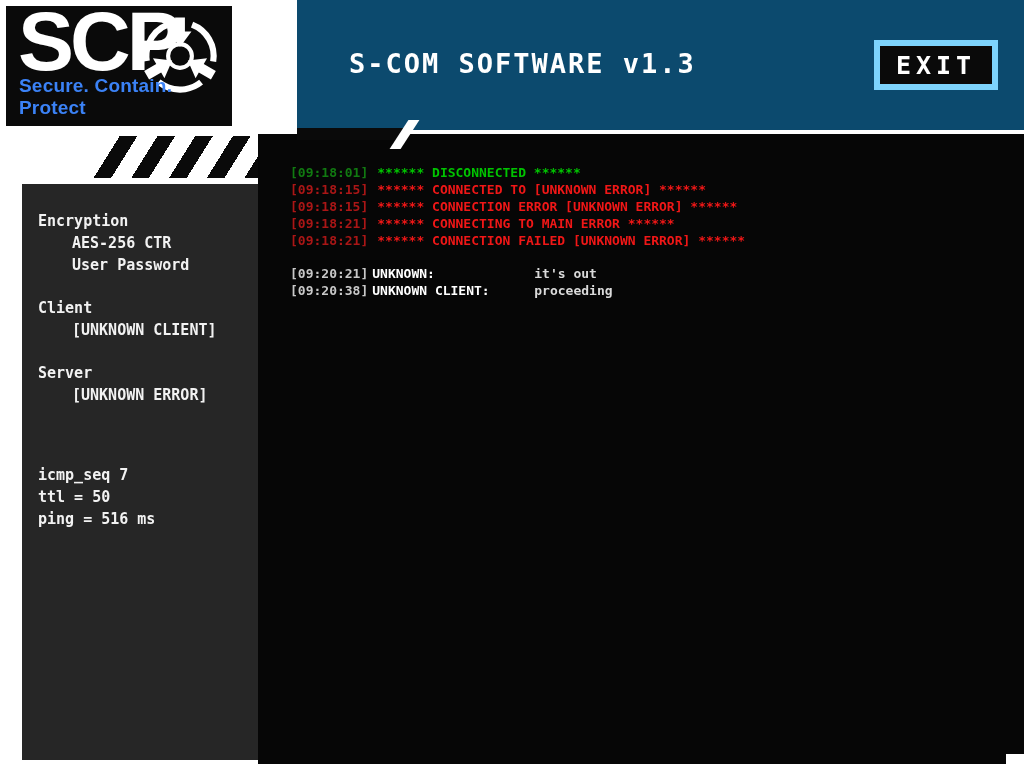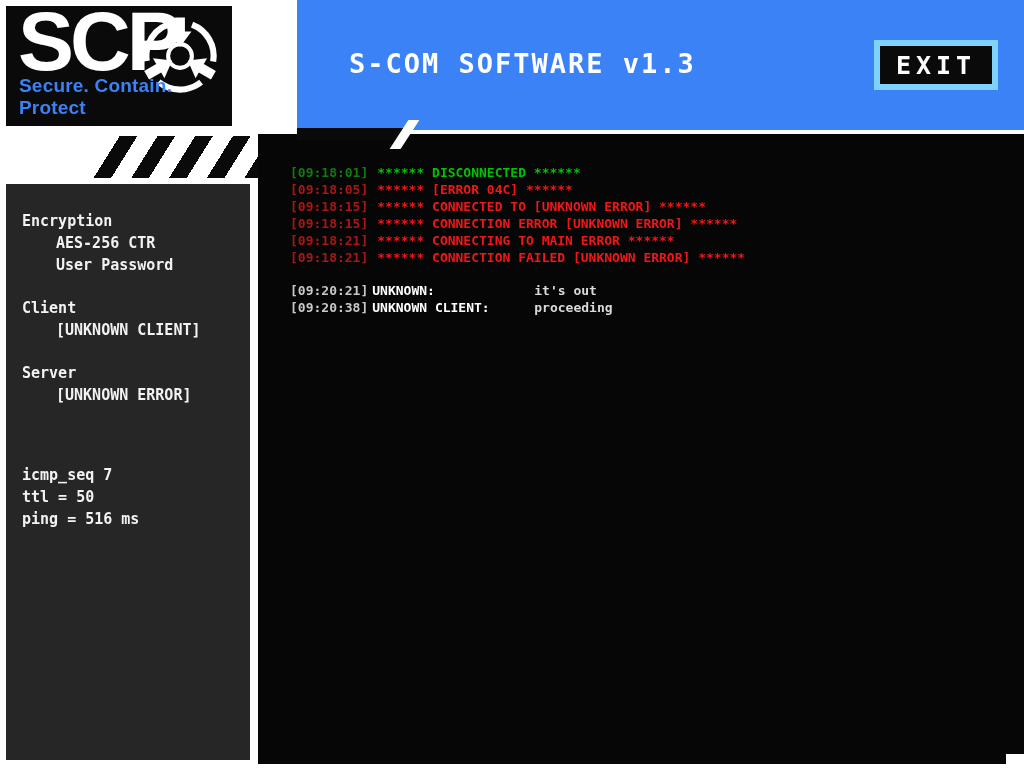--- a/index.html
+++ b/index.html
@@ -9,39 +9,39 @@
 
   
   .logo-panel { position:absolute; left:6px; top:6px; width:226px; height:120px; background:#0a0a0a; overflow:hidden; }
   .wordmark { position:absolute; left:12px; top:-7px; font-family:"Liberation Sans", sans-serif;
               font-weight:bold; font-size:84px; line-height:84px; letter-spacing:-4px; color:#ffffff; }
   .tagline  { position:absolute; left:13px; bottom:7px; font-family:"Liberation Sans", sans-serif;
               font-weight:bold; font-size:19px; color:#3b82f6; letter-spacing:0.2px; }
   .emblem   { position:absolute; right:11px; top:9px; width:82px; height:82px; }
 
   
-  .header-bar { position:absolute; left:297px; top:0; width:727px; height:130px; background:#3b82f6; }
+  .header-bar { position:absolute; left:297px; top:0; width:727px; height:130px; background:#0c4a6e; }
   .app-title  { position:absolute; left:52px; top:48px; font-size:27px; font-weight:bold;
                 color:#ffffff; letter-spacing:2px; white-space:pre; }
   .exit-btn   { position:absolute; right:26px; top:40px; width:124px; height:50px; background:#0a0a0a;
                 border:6px solid #7dd3fc; color:#ffffff; font-family:"DejaVu Sans Mono", monospace;
                 font-size:25px; font-weight:bold; letter-spacing:5px; cursor:pointer;
                 display:flex; align-items:center; justify-content:center; }
 
   
   .connector { position:absolute; left:297px; top:128px; width:106px; height:12px; background:#0a0a0a; z-index:2; }
   .gap-slash { position:absolute; left:399px; top:120px; width:11px; height:29px; background:#ffffff;
                transform:skewX(-33deg); z-index:6; }
   .stripes   { position:absolute; left:82px; top:136px; width:213px; height:42px;
                background:repeating-linear-gradient(122deg, #0a0a0a 0 15px, rgba(0,0,0,0) 15px 32px);
                clip-path:polygon(26px 0, 100% 0, calc(100% - 26px) 100%, 0 100%); }
   .corner-notch { position:absolute; right:0; bottom:0; width:18px; height:14px; background:#ffffff; z-index:5; }
 
   
-  .sidebar { position:absolute; left:6px; top:184px; width:244px; height:576px; background:#262626;
+  .sidebar { position:absolute; left:22px; top:184px; width:244px; height:576px; background:#262626;
              color:#f2f2f2; font-size:15px; font-weight:bold; padding:26px 0 0 16px; }
   .sb-heading { line-height:22px; }
   .sb-line    { line-height:22px; padding-left:34px; white-space:pre; }
   .sb-section { margin-bottom:21px; }
   .sb-stats   { margin-top:58px; }
   .sb-stat    { line-height:22px; white-space:pre; }
 
   
   .terminal { position:absolute; left:258px; top:134px; width:766px; height:630px; background:#060606;
               padding:30px 0 12px 32px; font-size:13px; font-weight:bold; z-index:1; }
@@ -102,21 +102,20 @@
     <div class="sb-stats">
       <div class="sb-stat">icmp_seq 7</div>
       <div class="sb-stat">ttl = 50</div>
       <div class="sb-stat">ping = 516 ms</div>
     </div>
   </aside>
 
   <main class="terminal">
     <div class="log">
       <div class="log-line green"><span class="time">[09:18:01]</span><span class="msg">****** DISCONNECTED ******</span></div>
-      <div class="log-line red"><span class="time">[09:18:05]</span><span class="msg">****** [ERROR 04C] ******</span></div>
       <div class="log-line red"><span class="time">[09:18:15]</span><span class="msg">****** CONNECTED TO [UNKNOWN ERROR] ******</span></div>
       <div class="log-line red"><span class="time">[09:18:15]</span><span class="msg">****** CONNECTION ERROR [UNKNOWN ERROR] ******</span></div>
       <div class="log-line red"><span class="time">[09:18:21]</span><span class="msg">****** CONNECTING TO MAIN ERROR ******</span></div>
       <div class="log-line red"><span class="time">[09:18:21]</span><span class="msg">****** CONNECTION FAILED [UNKNOWN ERROR] ******</span></div>
     </div>
     <div class="chat">
       <div class="chat-line"><span class="chat-time">[09:20:21]</span><span class="chat-sender">UNKNOWN:</span><span class="chat-text">it's out</span></div>
       <div class="chat-line"><span class="chat-time">[09:20:38]</span><span class="chat-sender">UNKNOWN CLIENT:</span><span class="chat-text">proceeding</span></div>
     </div>
   </main>

